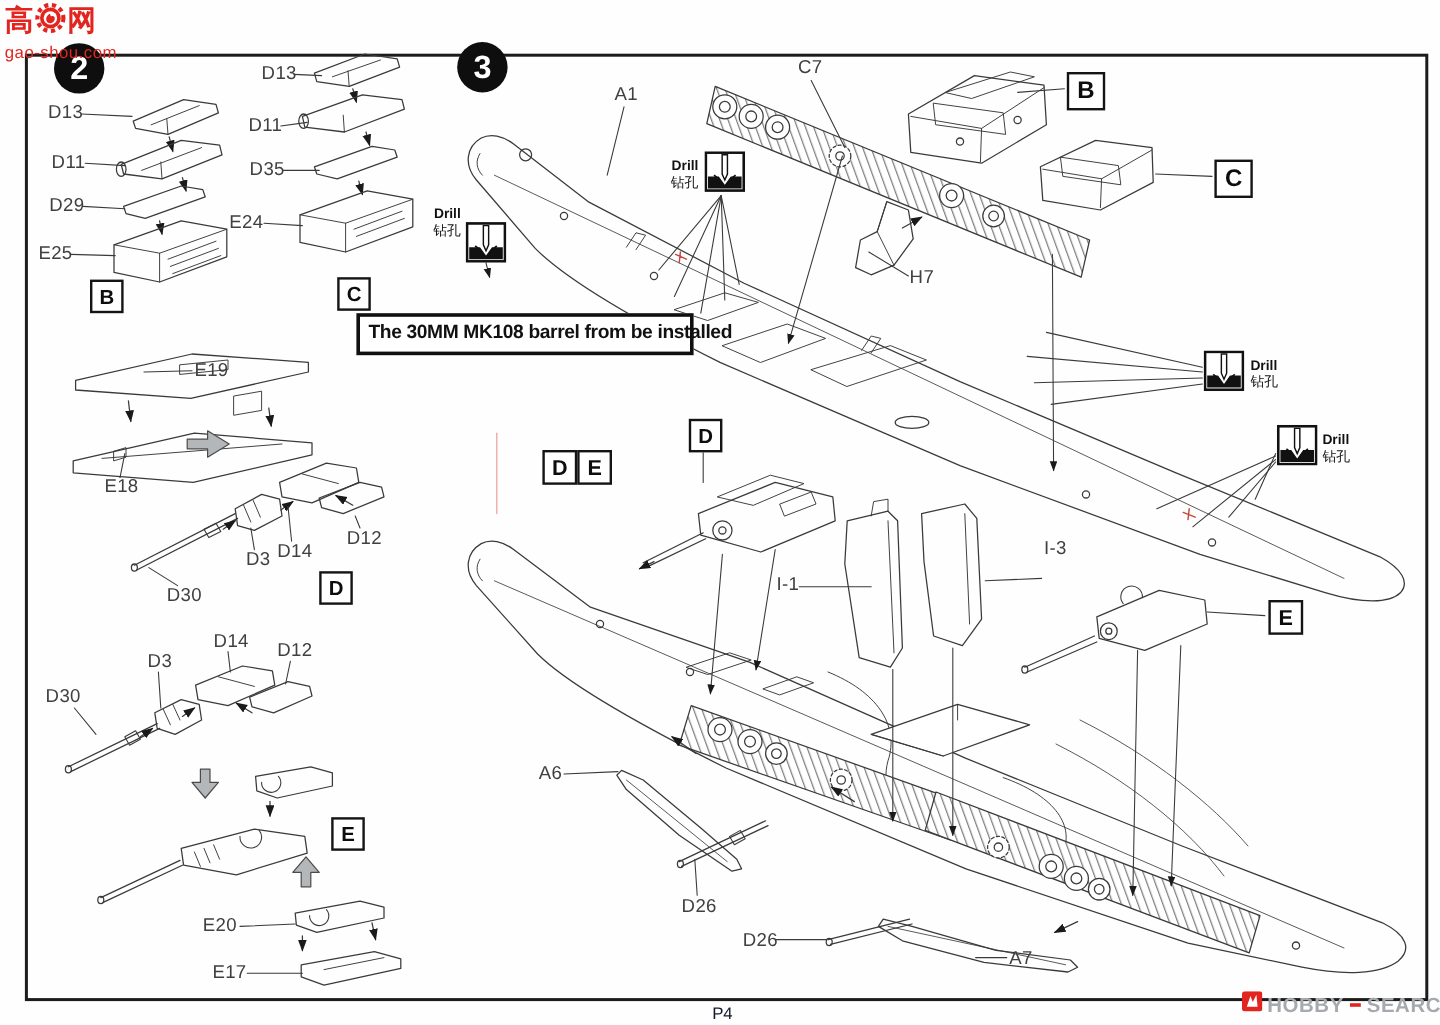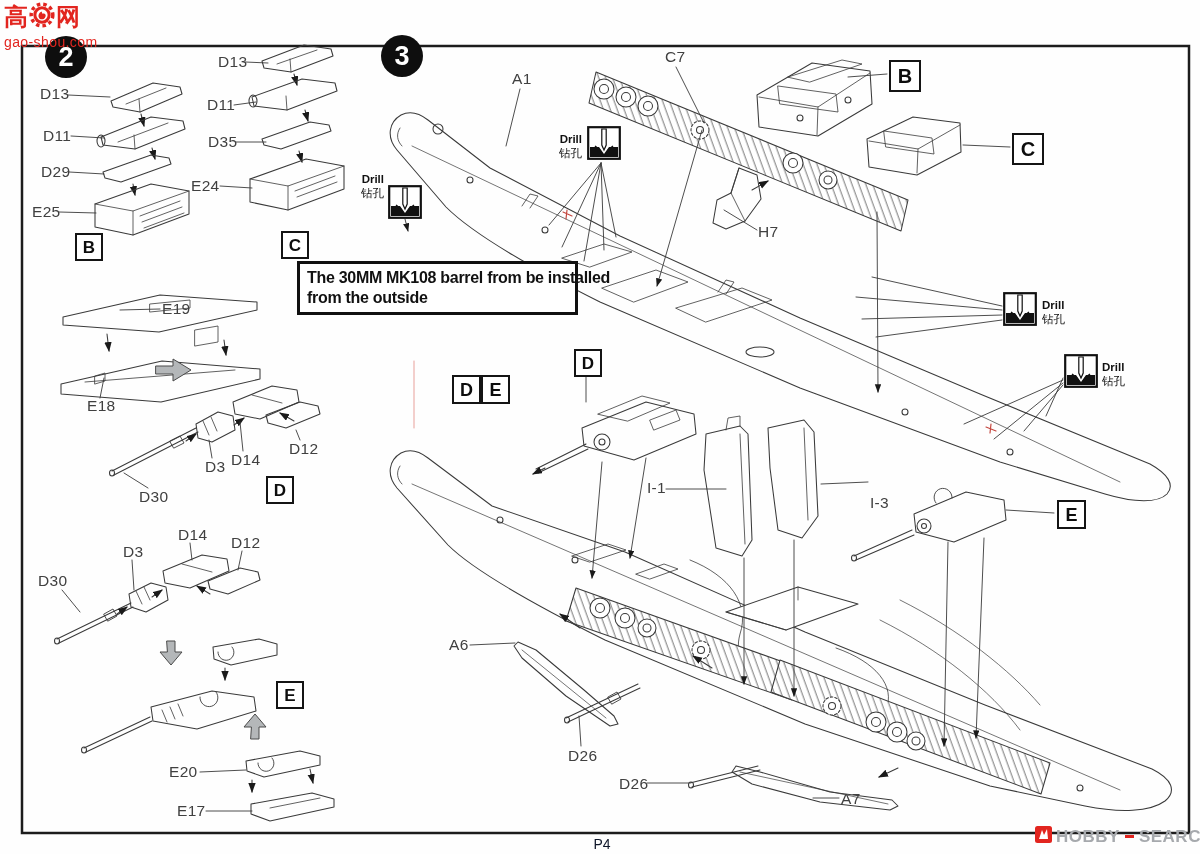--- a/index.html
+++ b/index.html
@@ -376,21 +376,21 @@
       <div class="plabel" style="left: 38px; top: 573px;">D30</div>
       <div class="plabel" style="left: 123px; top: 544px;">D3</div>
       <div class="plabel" style="left: 178px; top: 527px;">D14</div>
       <div class="plabel" style="left: 231px; top: 535px;">D12</div>
       <div class="plabel" style="left: 169px; top: 764px;">E20</div>
       <div class="plabel" style="left: 177px; top: 803px;">E17</div>
       <div class="plabel" style="left: 512px; top: 71px;">A1</div>
       <div class="plabel" style="left: 665px; top: 49px;">C7</div>
       <div class="plabel" style="left: 758px; top: 224px;">H7</div>
       <div class="plabel" style="left: 647px; top: 480px;">I-1</div>
-      <div class="plabel" style="left: 870px; top: 495px;">I-3</div>
+      <div class="plabel" style="left: 870px; top: 450px;">I-3</div>
       <div class="plabel" style="left: 449px; top: 637px;">A6</div>
       <div class="plabel" style="left: 568px; top: 748px;">D26</div>
       <div class="plabel" style="left: 619px; top: 776px;">D26</div>
       <div class="plabel" style="left: 841px; top: 791px;">A7</div>
       <div class="refbox" style="left: 75px; top: 233px; width: 24px; height: 24px; font-size: 17px;">B</div>
       <div class="refbox" style="left: 281px; top: 231px; width: 24px; height: 24px; font-size: 17px;">C</div>
       <div class="refbox" style="left: 266px; top: 476px; width: 24px; height: 24px; font-size: 17px;">D</div>
       <div class="refbox" style="left: 276px; top: 681px; width: 24px; height: 24px; font-size: 17px;">E</div>
       <div class="refbox" style="left: 889px; top: 60px; width: 28px; height: 28px; font-size: 20px;">B</div>
       <div class="refbox" style="left: 1012px; top: 133px; width: 28px; height: 28px; font-size: 20px;">C</div>
@@ -435,21 +435,20 @@
           <path d="M8,20 l5,4 M26,20 l-5,4" stroke="#111" stroke-width="1.4" fill="none"></path>
         </svg></div>
       <div class="dtext r" style="left: 1102px; top: 361px; width: 54px;">
         <div class="en">Drill</div>
         <div>钻孔</div>
       </div>
     </div>
 
 <div id="warning-box">
       <div class="wline"><span class="wb">The 30MM MK108 barrel from be installed</span></div>
-      <div class="wline"><span class="wb"> from the outside</span></div>
     </div>
 
 <div id="page-number">P4</div>
 
 <div id="logo-gaoshou">
   <div class="row">
     <span class="ch">高</span>
     <span>
       <svg width="26" height="28" viewBox="0 0 30 32">
         <circle cx="15" cy="16" r="12.5" fill="none" stroke="#e2251f" stroke-width="4" stroke-dasharray="4 3.5"></circle>

